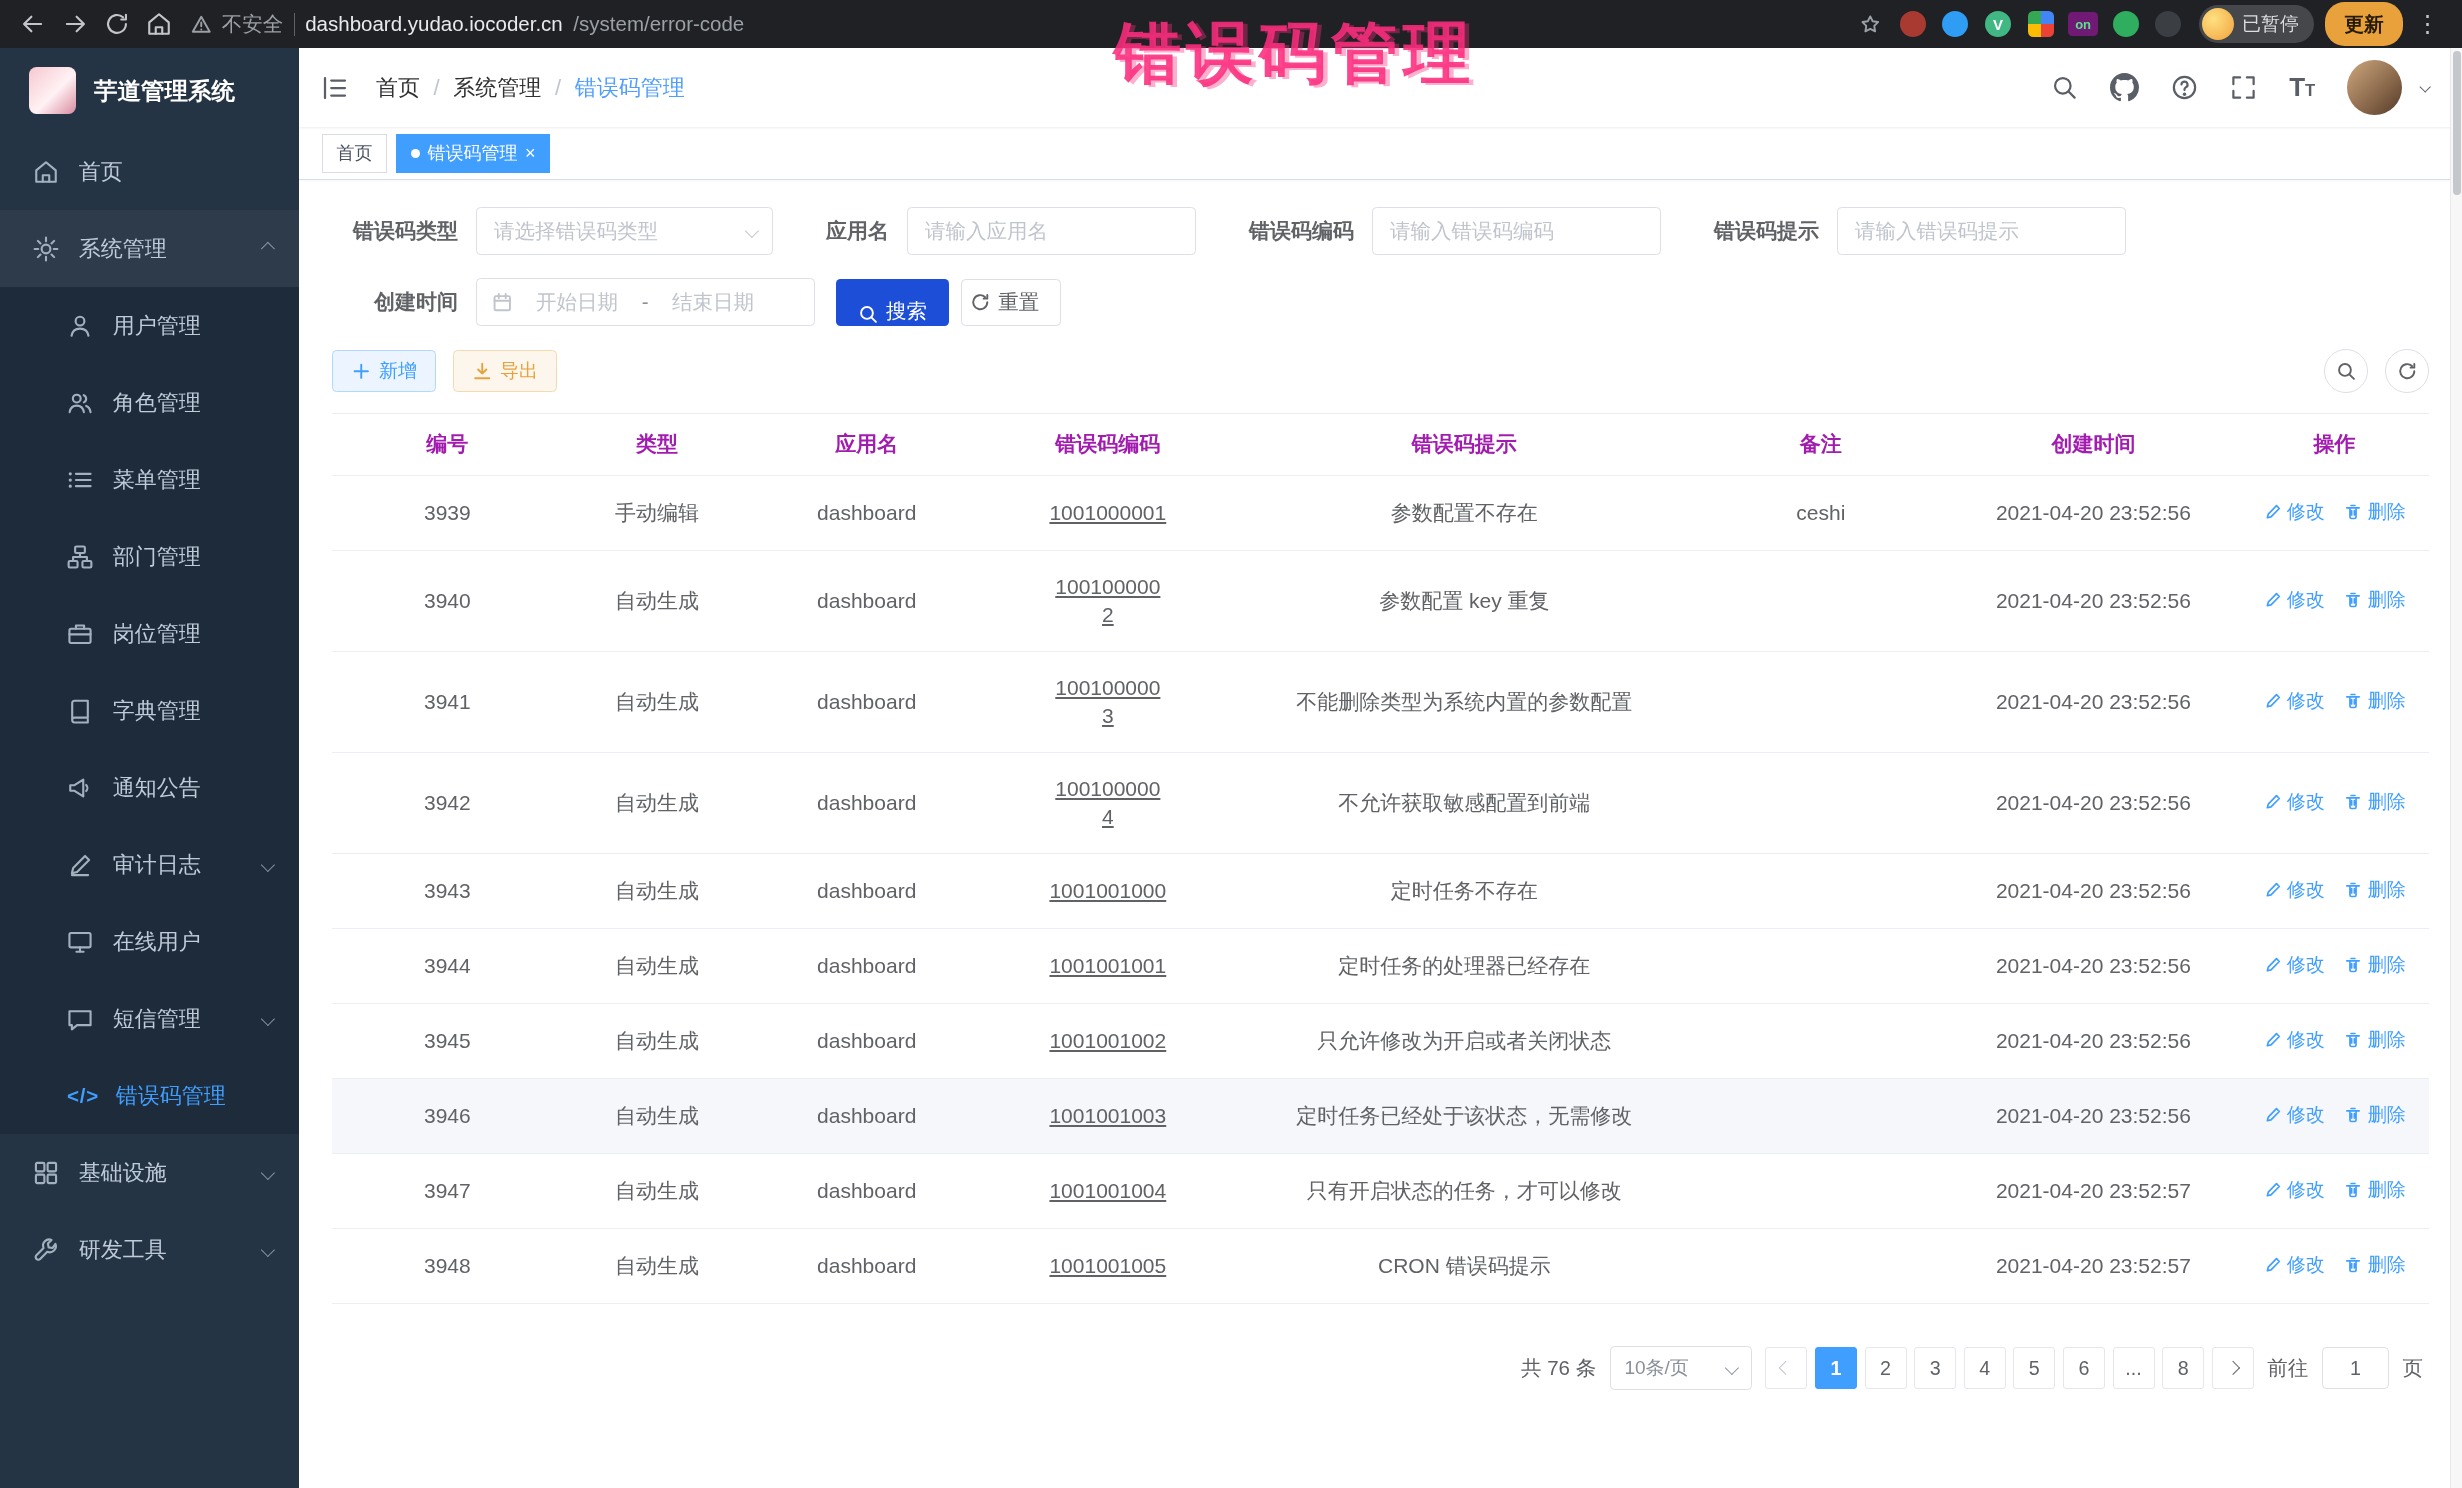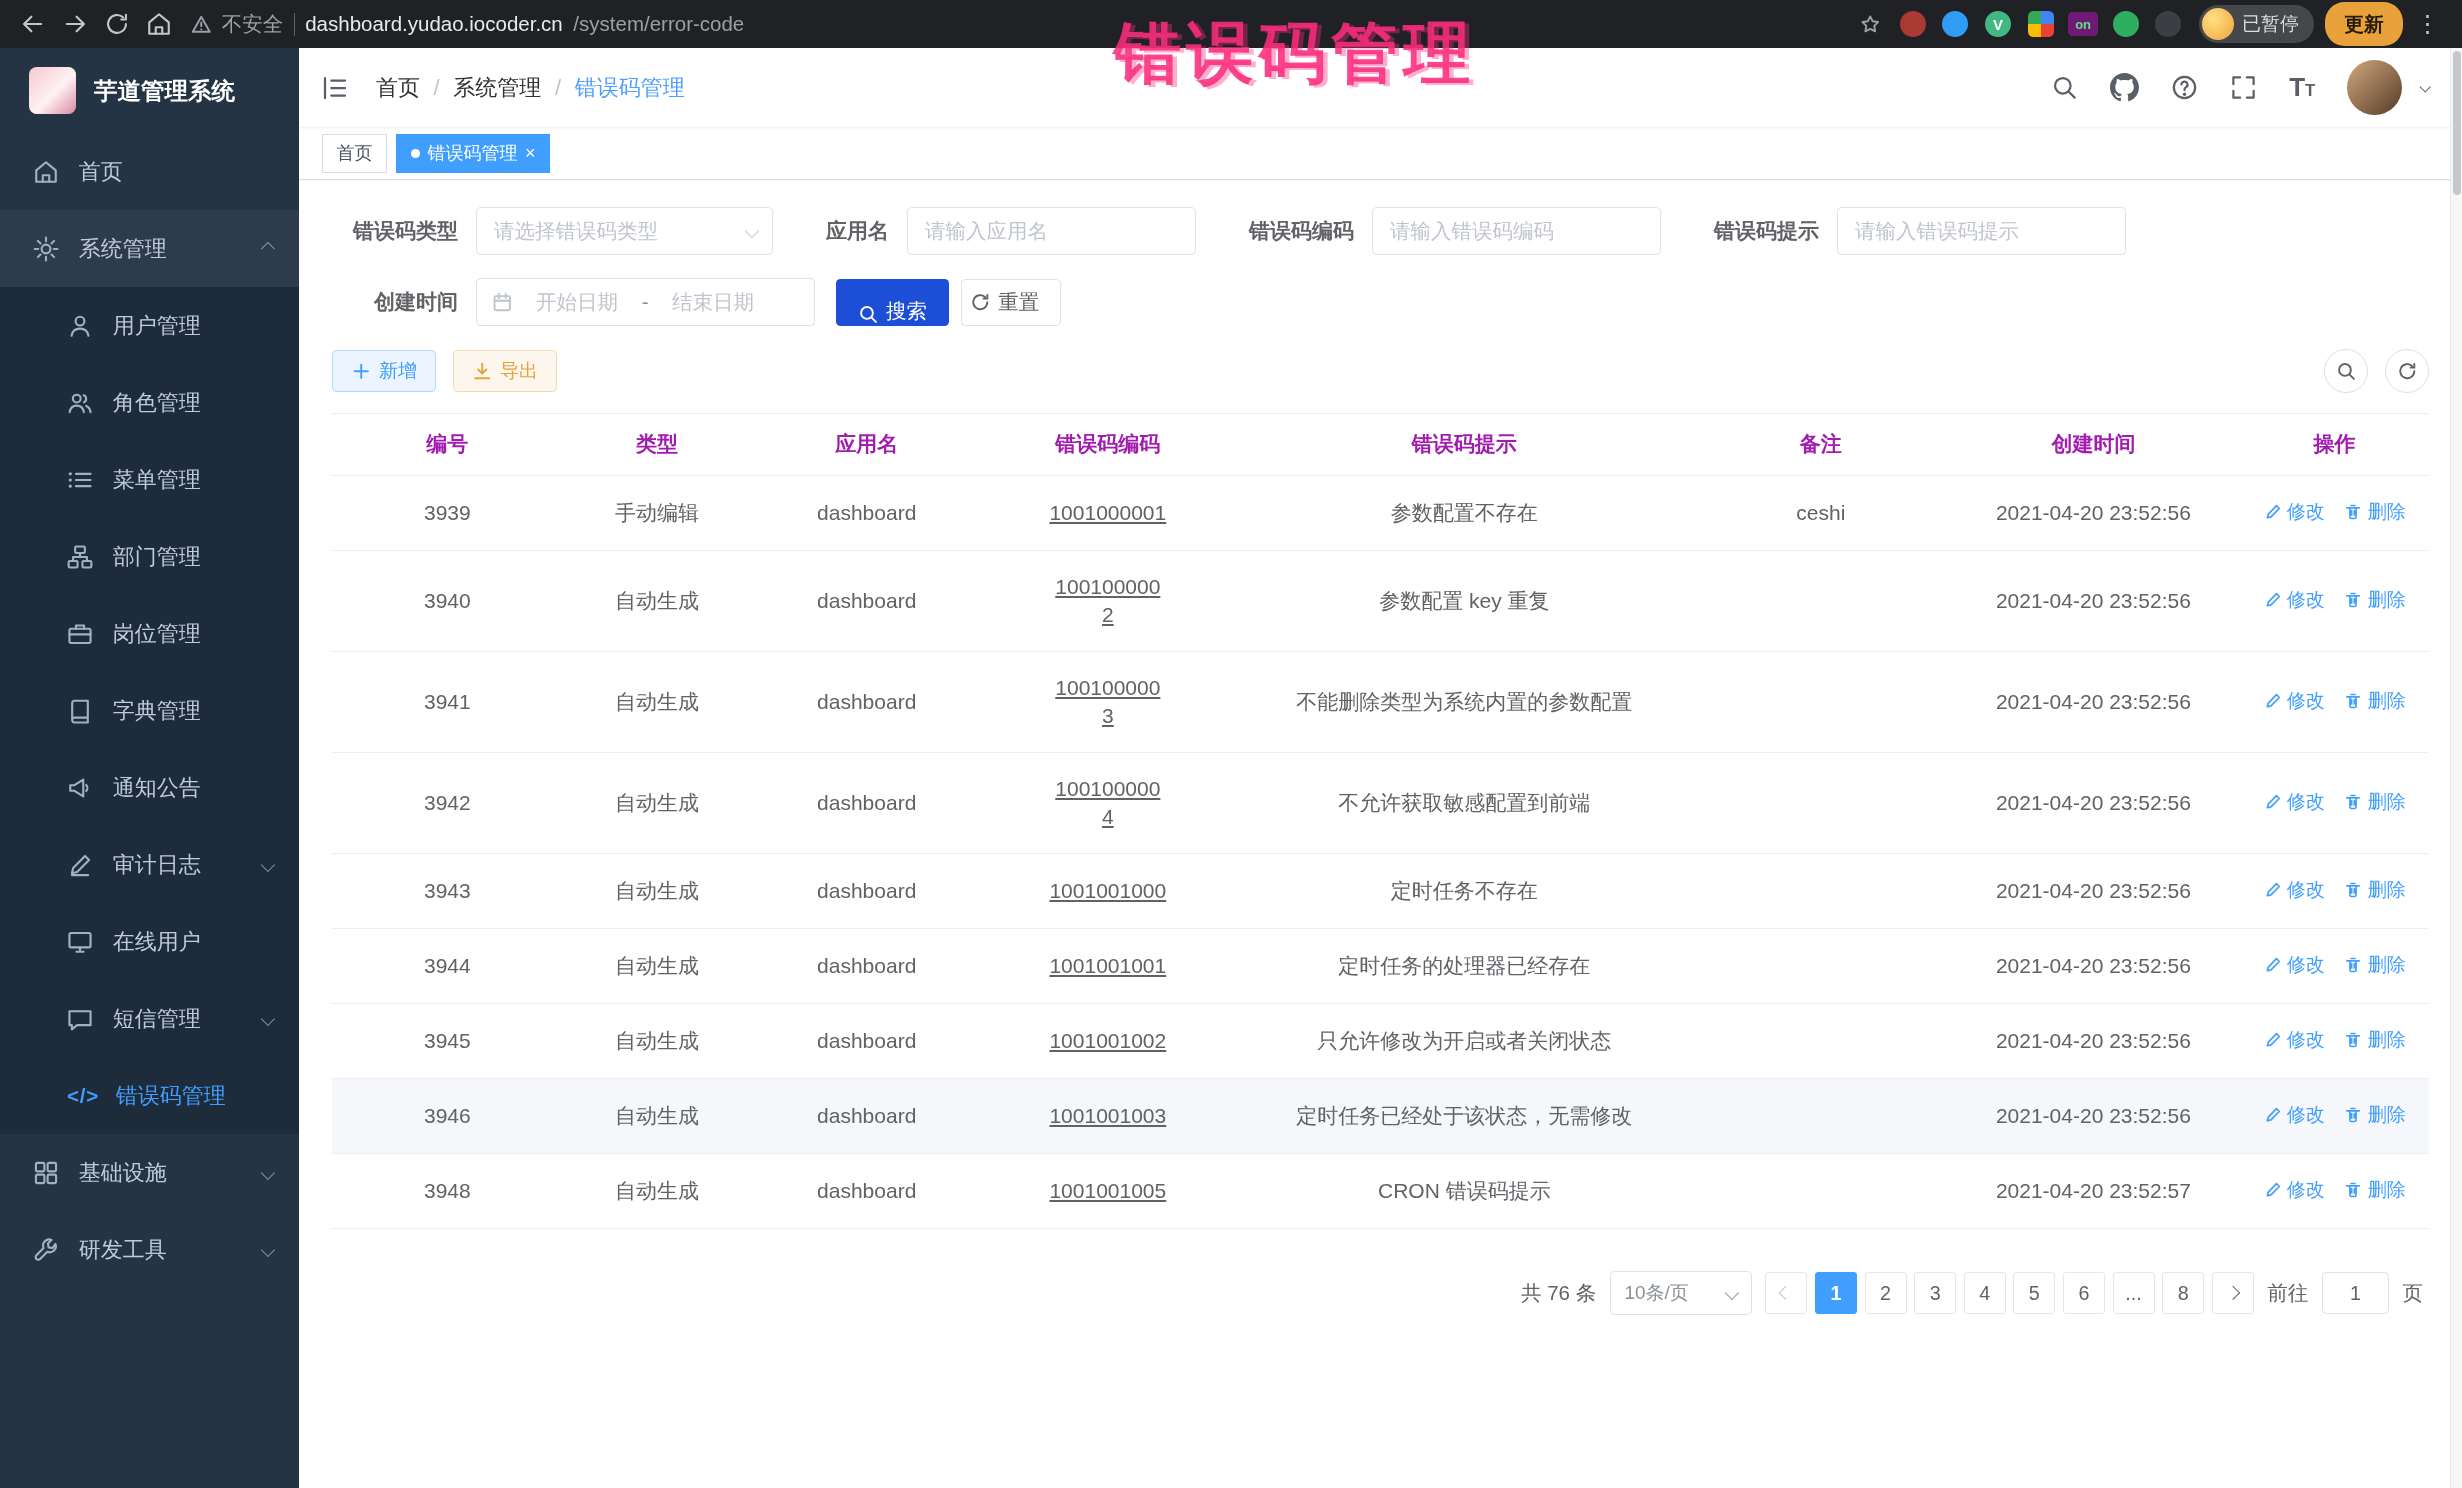--- a/index.html
+++ b/index.html
@@ -662,20 +662,42 @@
                   <span>修改</span>
                 </a><a class="op">
                   <svg class="si xs" viewBox="0 0 16 16">
                     <path d="M2.5 4.3h11M6.3 2.2h3.4M5.3 4.3v8.2c0 .7.6 1.3 1.3 1.3h2.8c.7 0 1.3-.6 1.3-1.3V4.3M6.8 6.8v3.8M9.2 6.8v3.8"></path>
                   </svg>
                   <span>删除</span>
                 </a>
               </td>
             </tr>
 
+            <tr>
+              <td>3947</td>
+              <td>自动生成</td>
+              <td>dashboard</td>
+              <td class="pre">1001001004</td>
+              <td>只有开启状态的任务，才可以修改</td>
+              <td></td>
+              <td>2021-04-20 23:52:57</td>
+              <td>
+                <a class="op">
+                  <svg class="si xs" viewBox="0 0 16 16">
+                    <path d="M11.1 2.4l2.5 2.5L6.2 12.3l-3.2.8.8-3.2z"></path>
+                  </svg>
+                  <span>修改</span>
+                </a><a class="op">
+                  <svg class="si xs" viewBox="0 0 16 16">
+                    <path d="M2.5 4.3h11M6.3 2.2h3.4M5.3 4.3v8.2c0 .7.6 1.3 1.3 1.3h2.8c.7 0 1.3-.6 1.3-1.3V4.3M6.8 6.8v3.8M9.2 6.8v3.8"></path>
+                  </svg>
+                  <span>删除</span>
+                </a>
+              </td>
+            </tr>
 
             <tr>
               <td>3948</td>
               <td>自动生成</td>
               <td>dashboard</td>
               <td class="pre">1001001005</td>
               <td>CRON 错误码提示</td>
               <td></td>
               <td>2021-04-20 23:52:57</td>
               <td>

